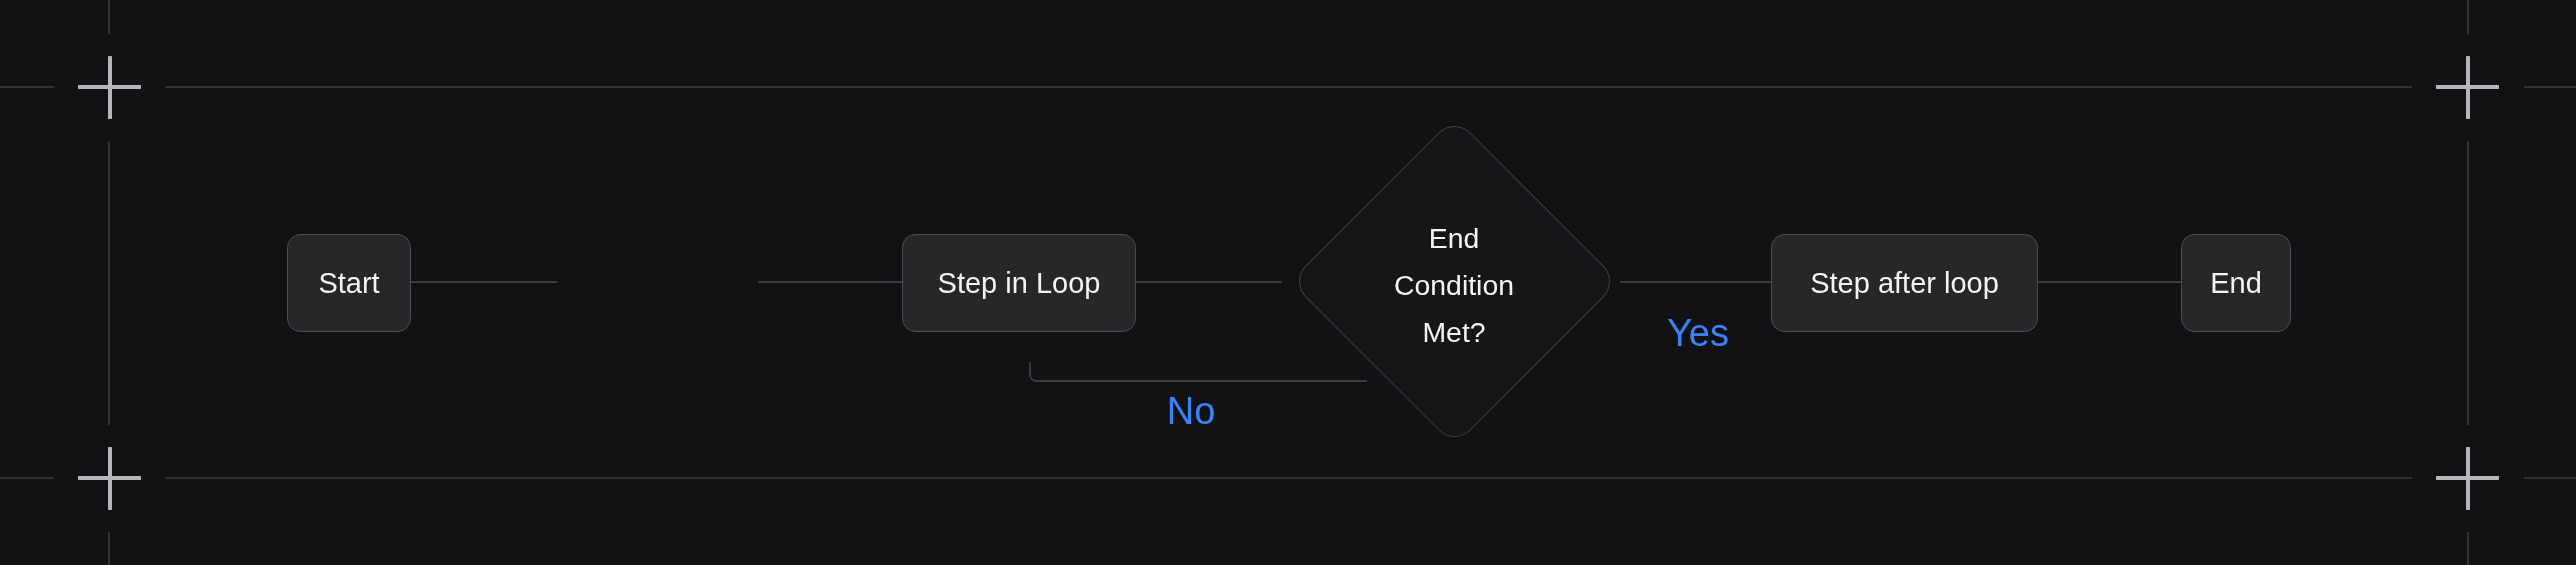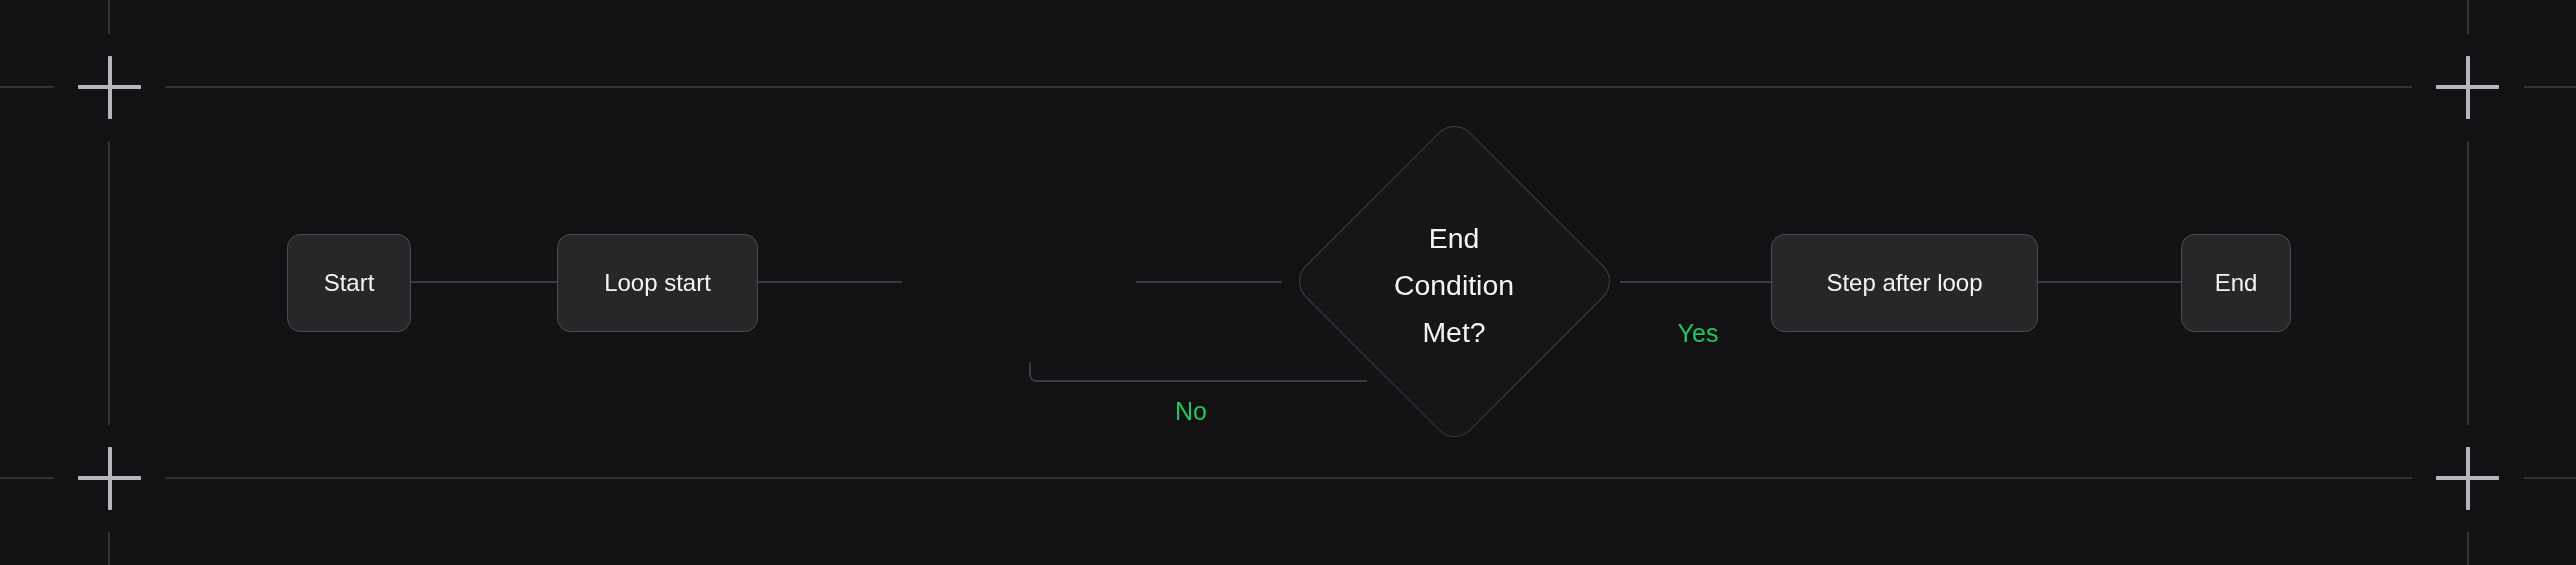--- a/index.html
+++ b/index.html
@@ -37,21 +37,21 @@
   }
 
   
   .node {
     position: absolute;
     top: 234px; height: 98px;
     background: #27272a;
     border: 1.9px solid #4c4c54;
     border-radius: 13.5px;
     color: #f4f4f5;
-    font-size: 24px;
+    font-size: 29px;
     display: flex; align-items: center; justify-content: center;
     white-space: nowrap;
     z-index: 2;
   }
   .node-start { left: 287px; width: 124px; }
   .node-loop-start { left: 557px; width: 201px; }
   .node-step-in-loop { left: 902px; width: 234px; }
   .node-step-after-loop { left: 1771px; width: 267px; text-align: center; }
   .node-end { left: 2181px; width: 110px; }
 
@@ -75,22 +75,22 @@
     line-height: 47px;
     text-align: center;
     white-space: nowrap;
     z-index: 2;
   }
 
   
   .edge-label {
     position: absolute;
     transform: translate(-50%, -50%);
-    color: #22c55e;
-    font-size: 25px;
+    color: #3b82f6;
+    font-size: 38px;
     white-space: nowrap;
     z-index: 2;
   }
   .edge-label-yes { left: 1698px; top: 333px; }
   .edge-label-no { left: 1191px; top: 411px; }
 </style>
 </head>
 <body>
 
 <div class="canvas">
@@ -134,18 +134,18 @@
   <div class="edge-label edge-label-no">No</div>
 
   <div class="diamond-shape"></div>
   <div class="diamond-text">
     <div>End</div>
     <div>Condition</div>
     <div>Met?</div>
   </div>
 
   <div class="node node-start">Start</div>
-  <div class="node node-loop-start">Loop start</div>
+  <div class="node node-step-in-loop">Step in Loop</div>
   <div class="node node-step-after-loop">Step after loop</div>
   <div class="node node-end">End</div>
 
 </div>
 
 
 </body></html>

